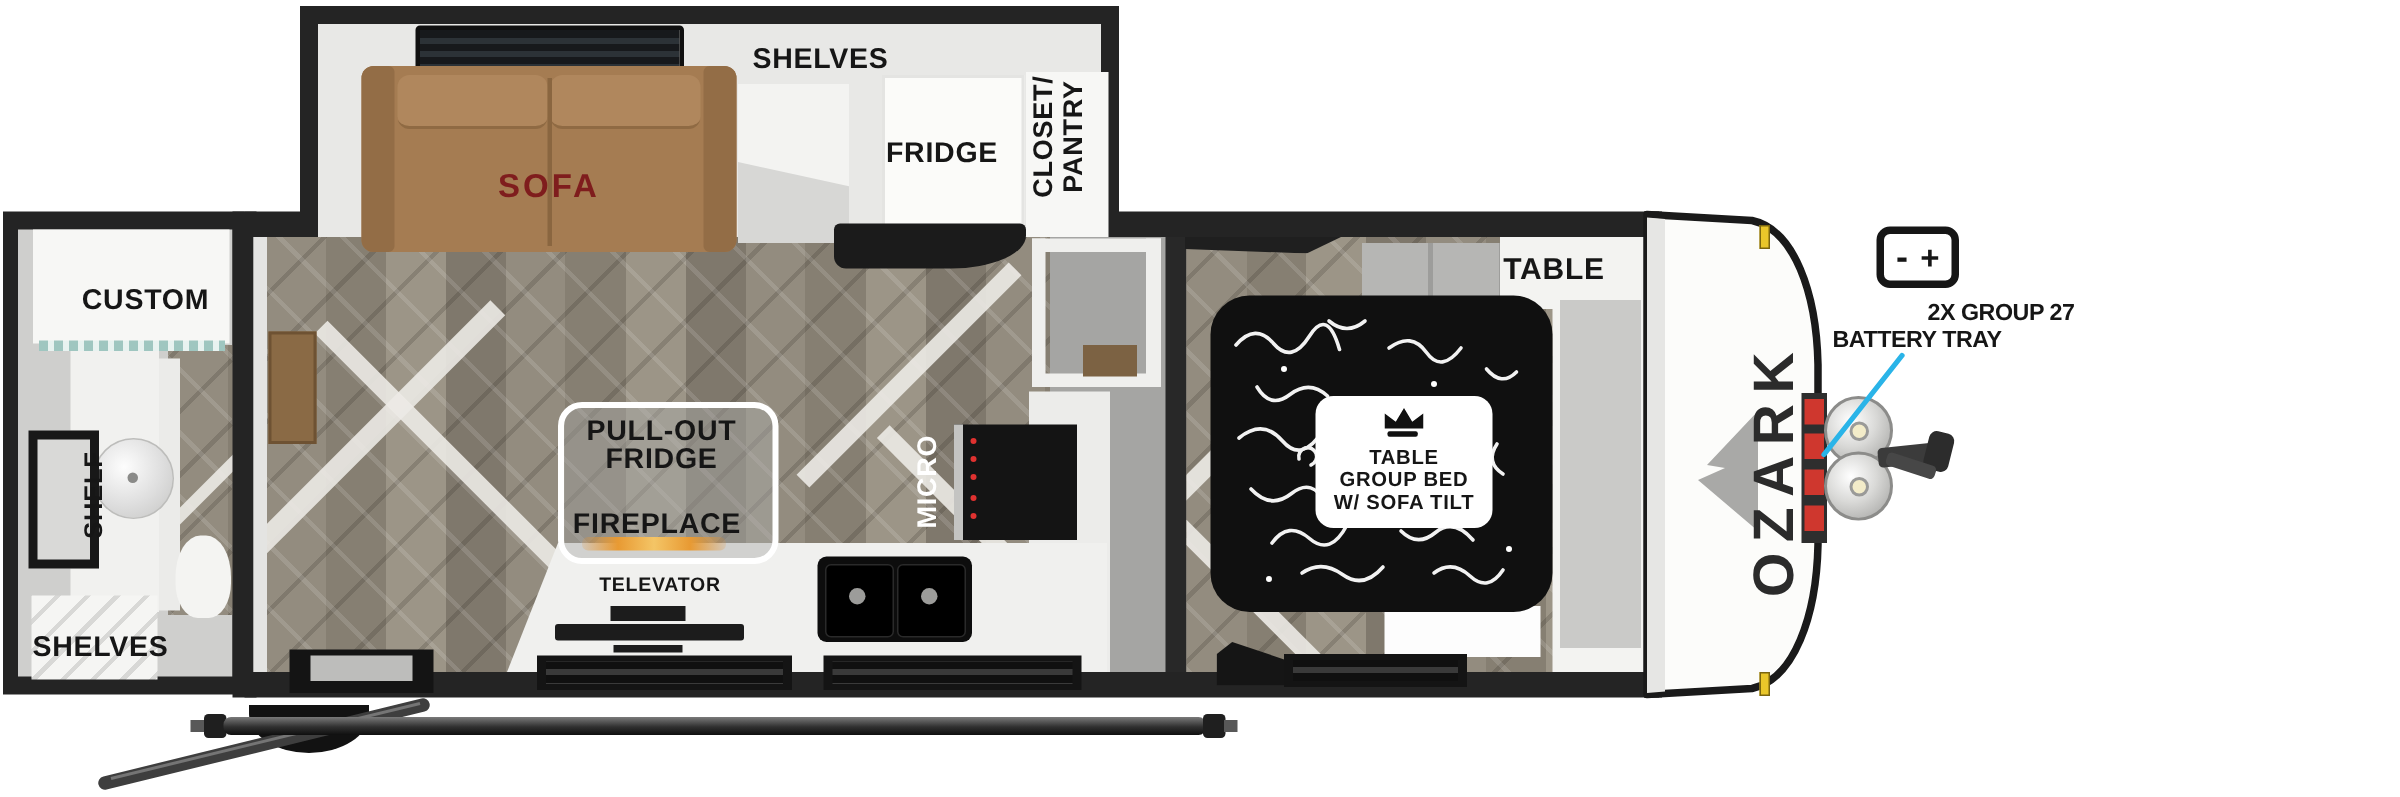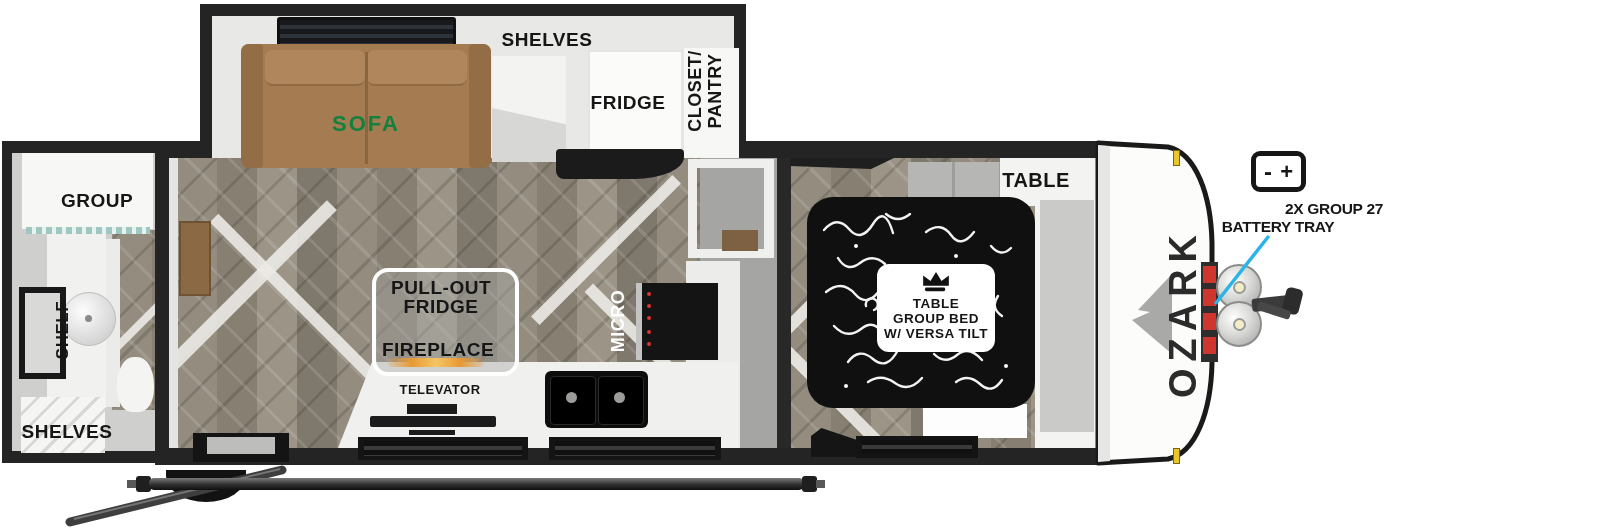--- a/index.html
+++ b/index.html
@@ -40,21 +40,21 @@
   </div>
   <div class="abs" style="left:22px;top:153px;width:131px;height:76px;background:#f7f7f5;"></div>
   <div class="abs" style="left:26px;top:227px;width:124px;height:7px;background:repeating-linear-gradient(90deg,#9fc6c0 0 6px,#e8f2f0 6px 10px);"></div>
   <div class="abs" style="left:103px;top:239px;width:17px;height:168px;background:#ebebe9;"></div>
   <div class="abs" style="left:47px;top:234px;width:59px;height:174px;background:#f1f1ef;"></div>
   <div class="abs" style="left:62px;top:292px;width:52px;height:52px;border-radius:50%;background:radial-gradient(circle at 38% 35%,#fdfdfd,#dedede 55%,#c4c4c2);border:1px solid #bdbdbb;"></div>
   <div class="abs" style="left:85px;top:315px;width:7px;height:7px;border-radius:50%;background:#8a8a88;"></div>
   <div class="abs" style="left:19px;top:287px;width:35px;height:80px;background:#d9d9d7;border:6px solid #181818;"></div>
   <div class="abs" style="left:117px;top:357px;width:37px;height:55px;background:#f4f4f2;border-radius:45% 45% 40% 40%/50% 50% 42% 42%;"></div>
   <div class="abs" style="left:21px;top:397px;width:84px;height:56px;background:repeating-linear-gradient(135deg,#f5f5f3 0 11px,#d8d8d6 11px 14px);"></div>
-  <div class="lbl" style="left:37px;top:191px;width:120px;font-size:19px;">GROUP</div>
+  <div class="lbl" style="left:37px;top:191px;width:120px;font-size:19px;">CUSTOM</div>
   <div class="lbl vert" style="left:24px;top:320px;width:80px;height:20px;font-size:17px;">SHELF</div>
   <div class="lbl" style="left:6px;top:422px;width:122px;font-size:19px;">SHELVES</div>
 
   <div class="abs wall" style="left:163px;top:141px;width:47px;height:17px;"></div>
   <div class="abs wall" style="left:736px;top:141px;width:370px;height:17px;"></div>
   <div class="abs wall" style="left:163px;top:448px;width:943px;height:17px;"></div>
   <div class="abs wall" style="left:155px;top:141px;width:16px;height:324px;"></div>
 
   <div class="abs" style="left:169px;top:158px;width:927px;height:290px;background:#c6c6c4;"></div>
   <div class="abs chevron" style="left:177px;top:158px;width:600px;height:290px;">
@@ -70,21 +70,21 @@
   <div class="abs" style="left:212px;top:16px;width:522px;height:142px;background:#e8e8e6;"></div>
   <div class="abs" style="left:277px;top:17px;width:173px;height:27px;border-radius:3px;background:repeating-linear-gradient(180deg,#17191c 0 5px,#2c3237 5px 9px);border:3px solid #101010;"></div>
 
   <div class="abs" style="left:241px;top:44px;width:250px;height:124px;background:#a57c52;border-radius:8px;">
     <div class="abs" style="left:0;top:0;width:22px;height:124px;background:#936d46;border-radius:8px 4px 4px 8px;"></div>
     <div class="abs" style="left:228px;top:0;width:22px;height:124px;background:#936d46;border-radius:4px 8px 8px 4px;"></div>
     <div class="abs" style="left:24px;top:6px;width:100px;height:34px;background:#b0875d;border-radius:8px;border-bottom:2px solid #8f6a43;"></div>
     <div class="abs" style="left:126px;top:6px;width:100px;height:34px;background:#b0875d;border-radius:8px;border-bottom:2px solid #8f6a43;"></div>
     <div class="abs" style="left:124px;top:8px;width:3px;height:112px;background:#8a6640;"></div>
   </div>
-  <div class="lbl" style="left:306px;top:112px;width:120px;font-size:22px;color:#15803d;letter-spacing:2px;">SOFA</div>
+  <div class="lbl" style="left:306px;top:112px;width:120px;font-size:22px;color:#7f1d1d;letter-spacing:2px;">SOFA</div>
 
   <div class="abs" style="left:492px;top:56px;width:74px;height:106px;background:#f3f3f1;">
     <div class="abs" style="left:0;top:52px;width:74px;height:54px;background:#d7d7d5;clip-path:polygon(0 0,100% 30%,100% 100%,0 100%);"></div>
   </div>
   <div class="abs" style="left:588px;top:50px;width:95px;height:106px;background:#fbfbf9;box-shadow:inset 0 0 0 2px #e4e4e2;"></div>
   <div class="abs" style="left:684px;top:48px;width:55px;height:110px;background:#f7f7f5;"></div>
   <div class="abs" style="left:556px;top:149px;width:128px;height:30px;background:#1b1b1b;border-radius:4px 4px 50px 8px/4px 4px 22px 8px;"></div>
   <div class="lbl" style="left:487px;top:30px;width:120px;font-size:19px;">SHELVES</div>
   <div class="lbl" style="left:568px;top:93px;width:120px;font-size:19px;">FRIDGE</div>
   <div class="lbl vert" style="left:648px;top:69px;width:120px;height:44px;font-size:18px;">
@@ -184,21 +184,21 @@
     </g>
   </svg>
 
   <div class="abs" style="left:877px;top:264px;width:118px;height:88px;background:#fff;border-radius:12px;text-align:center;">
     <svg width="32" height="22" viewBox="0 0 34 24" style="margin-top:7px;">
       <path d="M3,16 L3,5 L11,11 L17,1 L23,11 L31,5 L31,16 Z" fill="#111"></path>
       <rect x="5" y="18" width="22" height="4" rx="1.5" fill="#111"></rect>
     </svg>
     <div class="lbl" style="position:static;font-size:13.5px;">TABLE</div>
     <div class="lbl" style="position:static;font-size:13.5px;">GROUP BED</div>
-    <div class="lbl" style="position:static;font-size:13.5px;">W/ VERSA TILT</div>
+    <div class="lbl" style="position:static;font-size:13.5px;">W/ SOFA TILT</div>
   </div>
   <div class="abs" style="left:811px;top:428px;width:58px;height:29px;background:#151515;clip-path:polygon(18% 0,100% 55%,100% 100%,0 100%,0 28%);"></div>
   <div class="abs win" style="left:856px;top:436px;width:122px;height:22px;">
       <div></div>
     </div>
 
   <div class="abs wall" style="left:1096px;top:141px;width:12px;height:324px;background:#1d1d1d;"></div>
   <svg class="abs" style="left:1090px;top:133px;" width="135" height="340" viewBox="0 0 135 340">
     <path d="M8,10 L78,14 C106,20 121,62 122,110 L122,230 C121,278 106,320 78,326 L8,330 Z" fill="#fcfcfa" stroke="#1a1a1a" stroke-width="5" stroke-linejoin="round"></path>
     <path d="M8,12 L20,13 L20,328 L8,329 Z" fill="#e6e6e4"></path>

